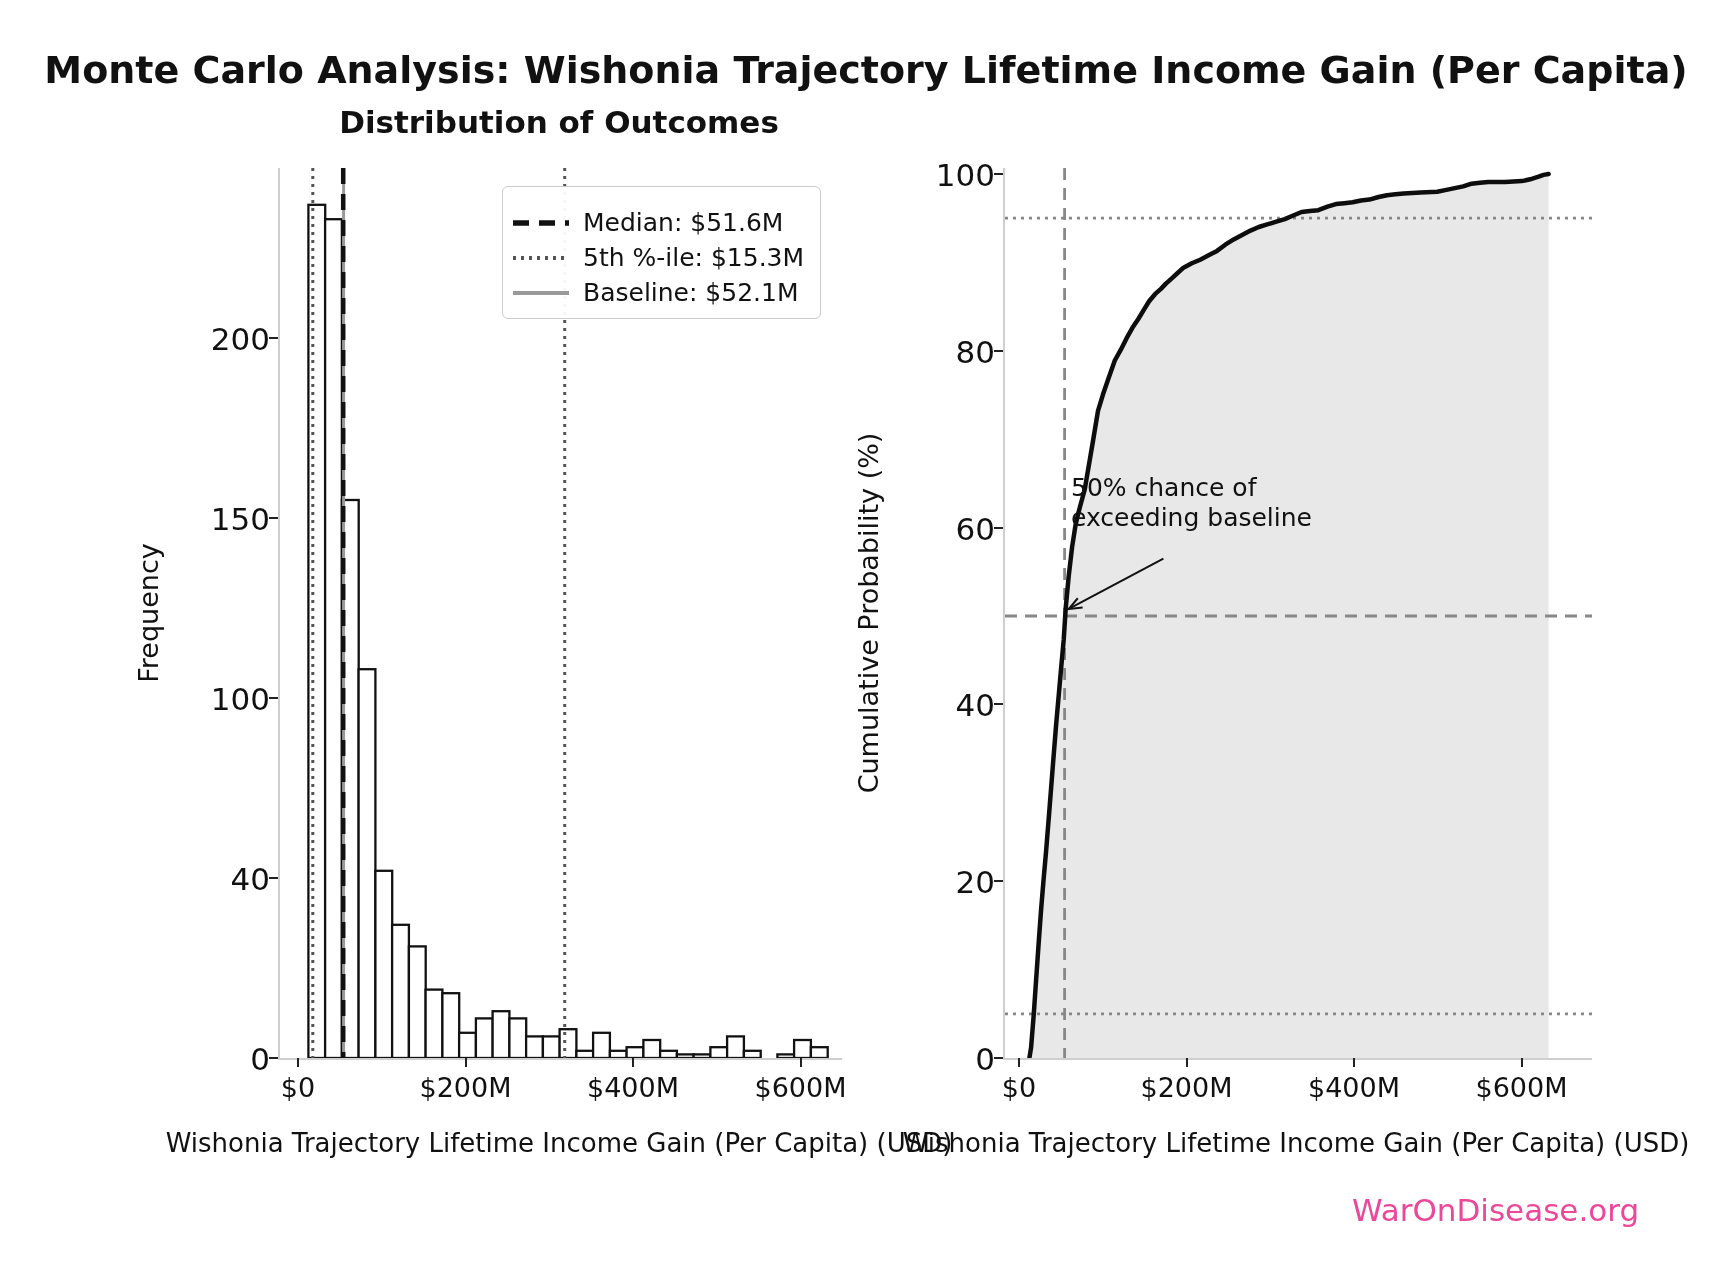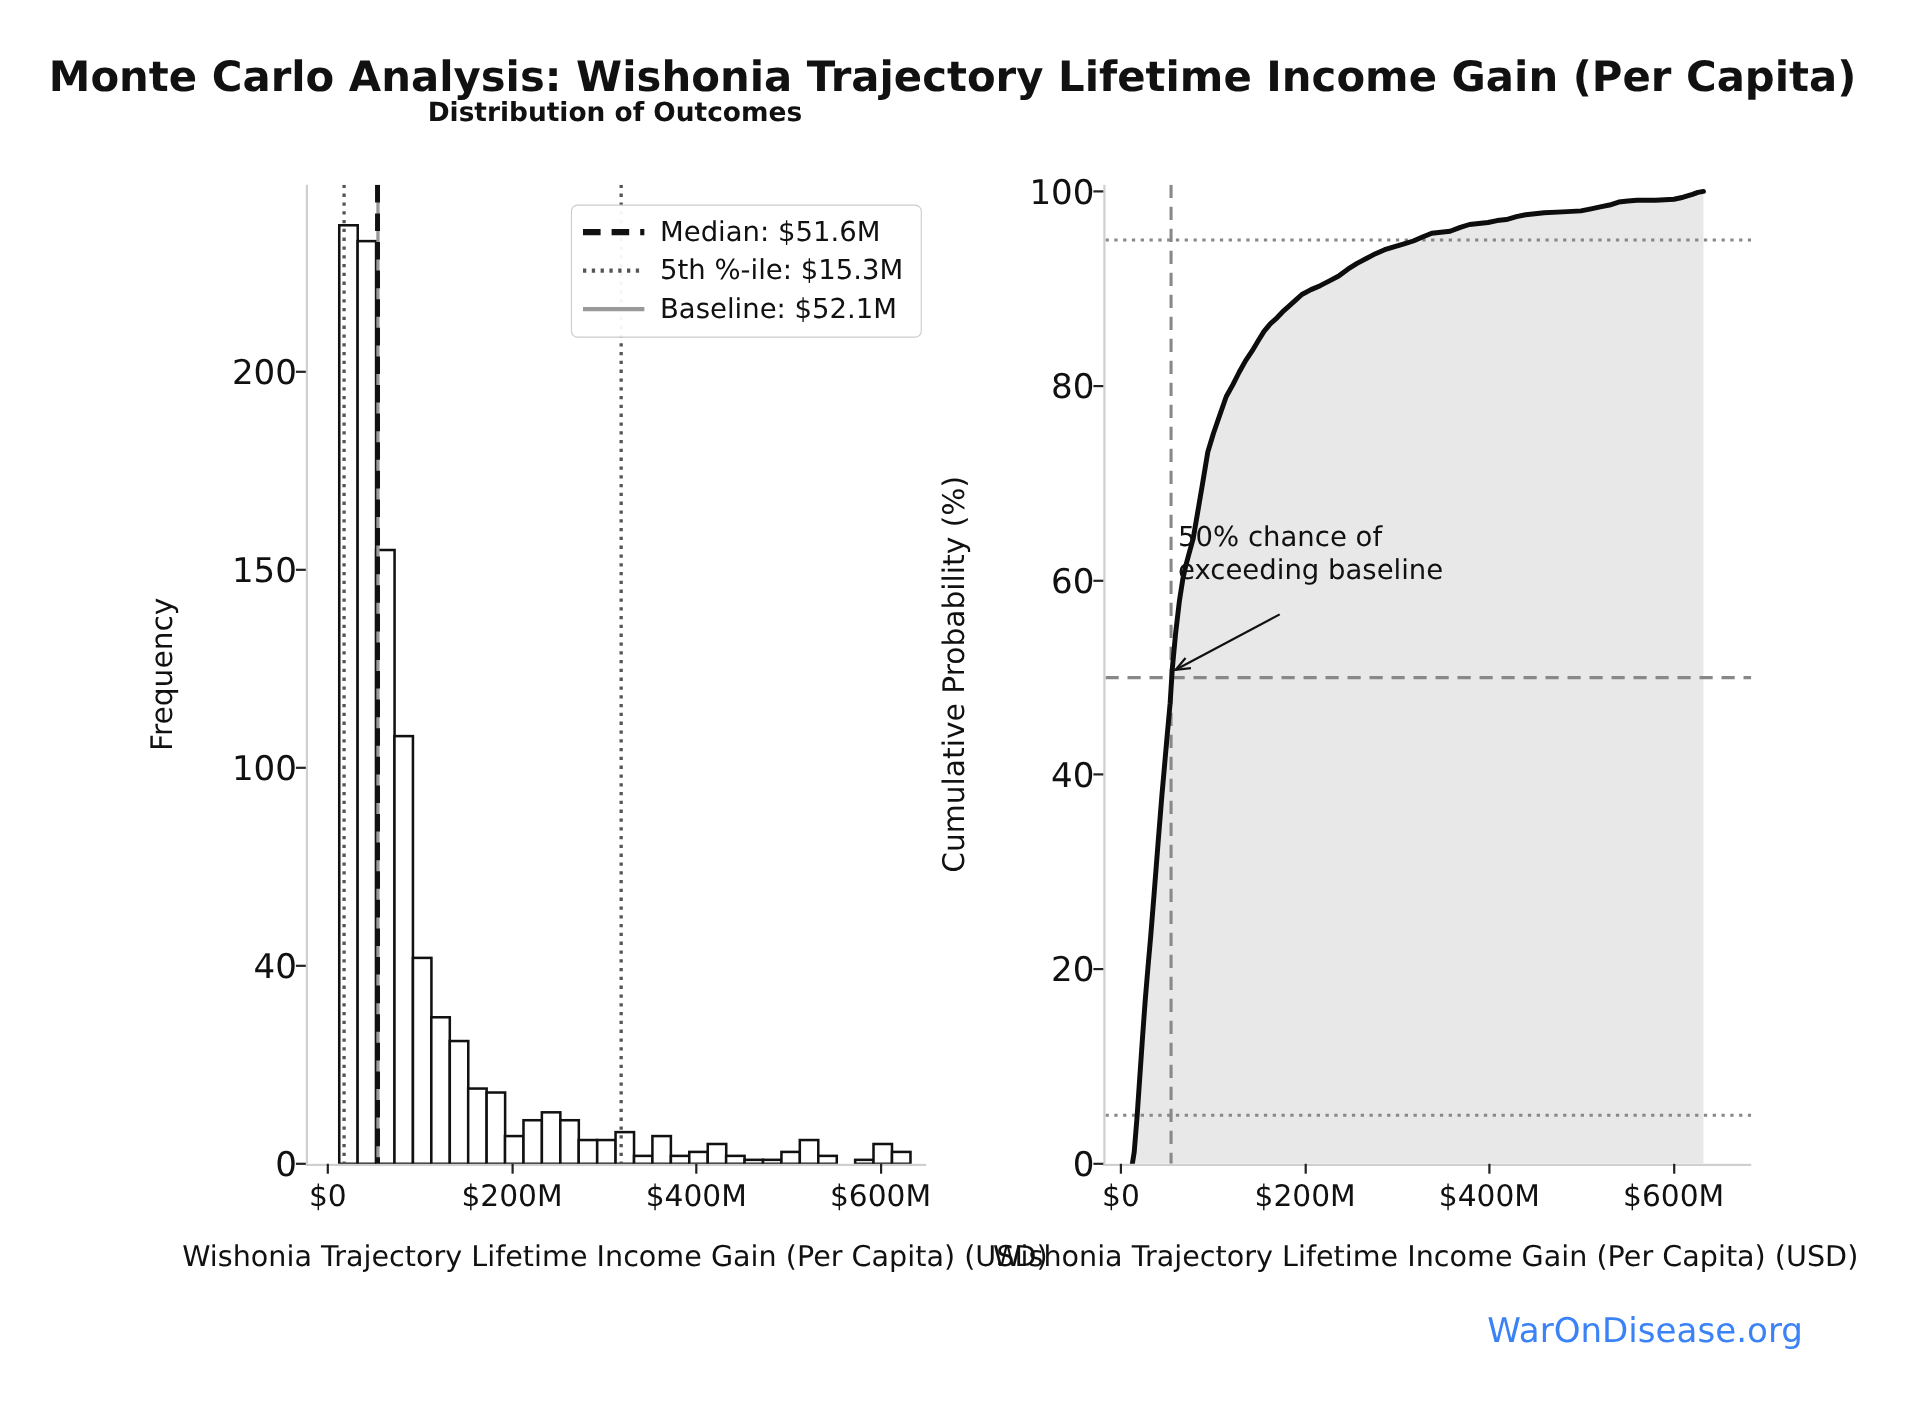--- a/index.html
+++ b/index.html
@@ -3,39 +3,39 @@
 <meta charset="utf-8">
 <style>
   html,body{margin:0;padding:0;background:#fff;}
   #figure{
     position:relative; width:1732px; height:1280px; background:#ffffff;
     font-family:"DejaVu Sans","Liberation Sans",sans-serif; color:#111;
     overflow:hidden;
   }
   .abs{position:absolute;}
   .fig-title{font-size:38px; font-weight:bold; text-align:center; white-space:nowrap;}
-  .sub-title{font-size:24px; font-weight:bold; text-align:center; white-space:nowrap;}
+  .sub-title{font-size:31px; font-weight:bold; text-align:center; white-space:nowrap;margin-top:16px;}
   .axes{position:absolute; border-left:2px solid #cfcfcf; border-bottom:2px solid #cfcfcf;}
   .axes svg{position:absolute; left:0; top:0;}
   .ylab{transform:translate(-50%,-50%) rotate(-90deg); white-space:nowrap; font-size:27px;}
   .xlab{font-size:26px; text-align:center; white-space:nowrap;}
   .ticklab-x{position:absolute; width:120px; margin-left:-60px; text-align:center; font-size:27px;}
   .ticklab-y{position:absolute; width:80px; margin-left:-88px; text-align:right; font-size:31px;}
   .tickmark-x{position:absolute; width:2px; height:9px; background:#222;}
   .tickmark-y{position:absolute; width:9px; height:2px; background:#222;}
   #legend{
-    position:absolute; left:519px; top:186px; width:319px;
+    position:absolute; left:502px; top:186px; width:319px;
     background:rgba(255,255,255,.95); border:1.5px solid #cccccc; border-radius:6px;
-    box-sizing:border-box; padding:6px 12px 8px 10px;
+    box-sizing:border-box; padding:18px 12px 8px 10px;
   }
   .legend-row{display:flex; align-items:center; height:35px;}
   .legend-sample{width:56px; margin-right:14px; flex:0 0 auto;}
   .legend-label{font-size:25px; white-space:nowrap;}
   #annotation{position:absolute; font-size:25px; line-height:30px; white-space:nowrap; color:#111;}
-  #watermark{font-size:31px; color:#3b82f6; white-space:nowrap;}
+  #watermark{font-size:31px; color:#ec4899; white-space:nowrap;}
 </style>
 </head>
 <body>
 
 <div id="figure">
 
   <div class="abs fig-title" style="left:0; top:48px; width:1732px;">Monte Carlo Analysis: Wishonia Trajectory Lifetime Income Gain (Per Capita)</div>
   <div class="abs sub-title" style="left:278px; top:88px; width:562px;">Distribution of Outcomes</div>
 
   <div class="abs ylab" style="left:148px; top:613px;">Frequency</div>

